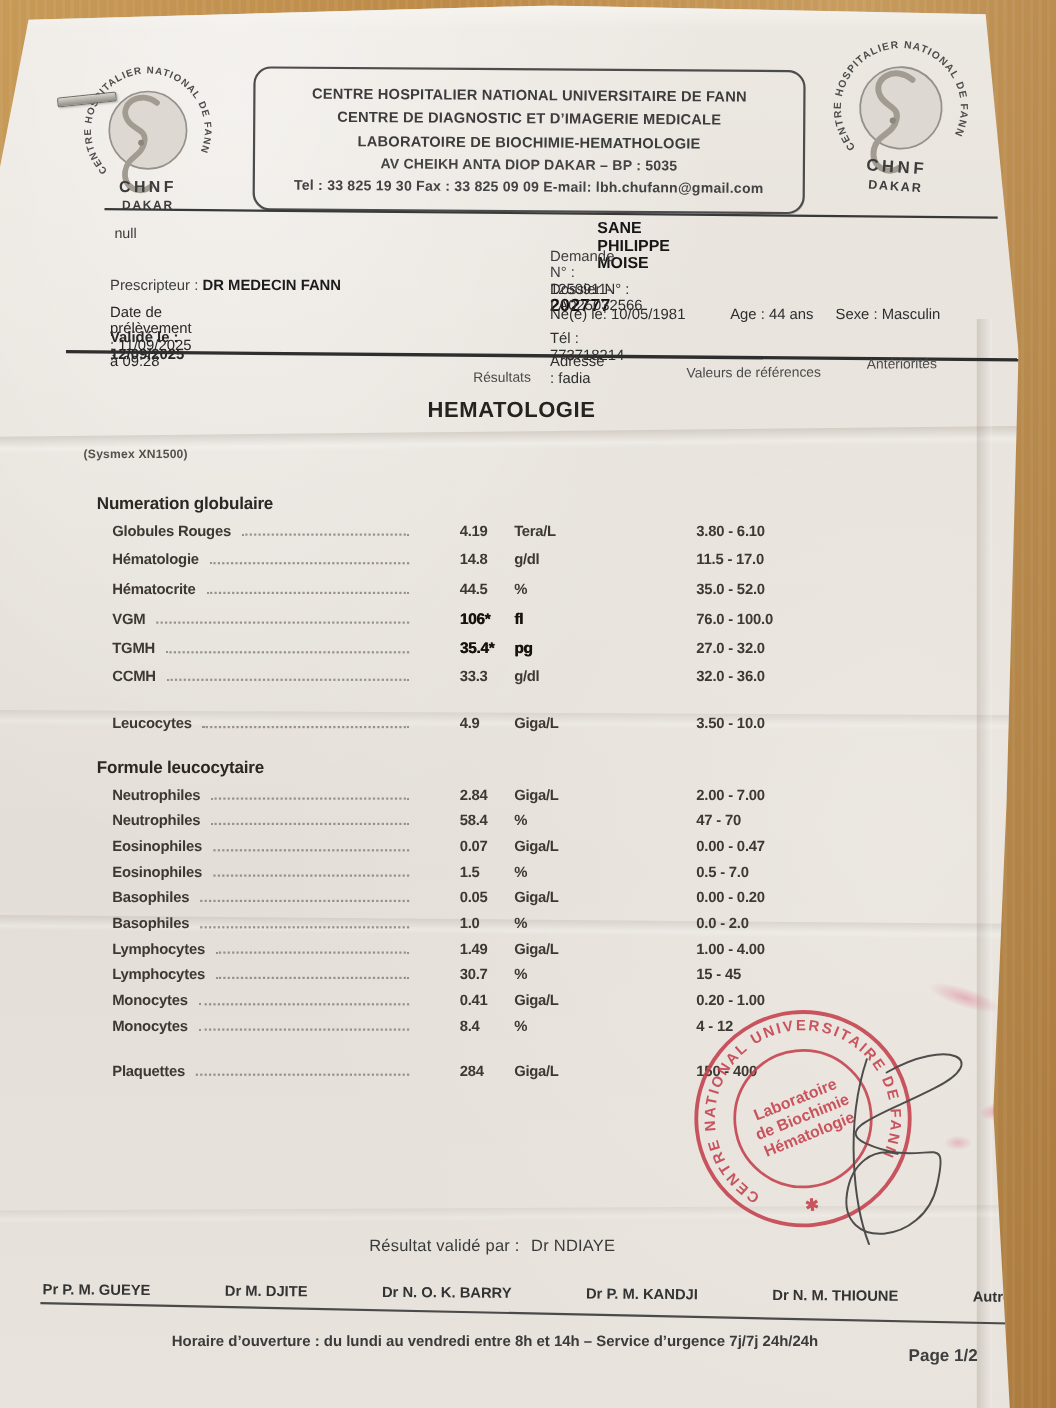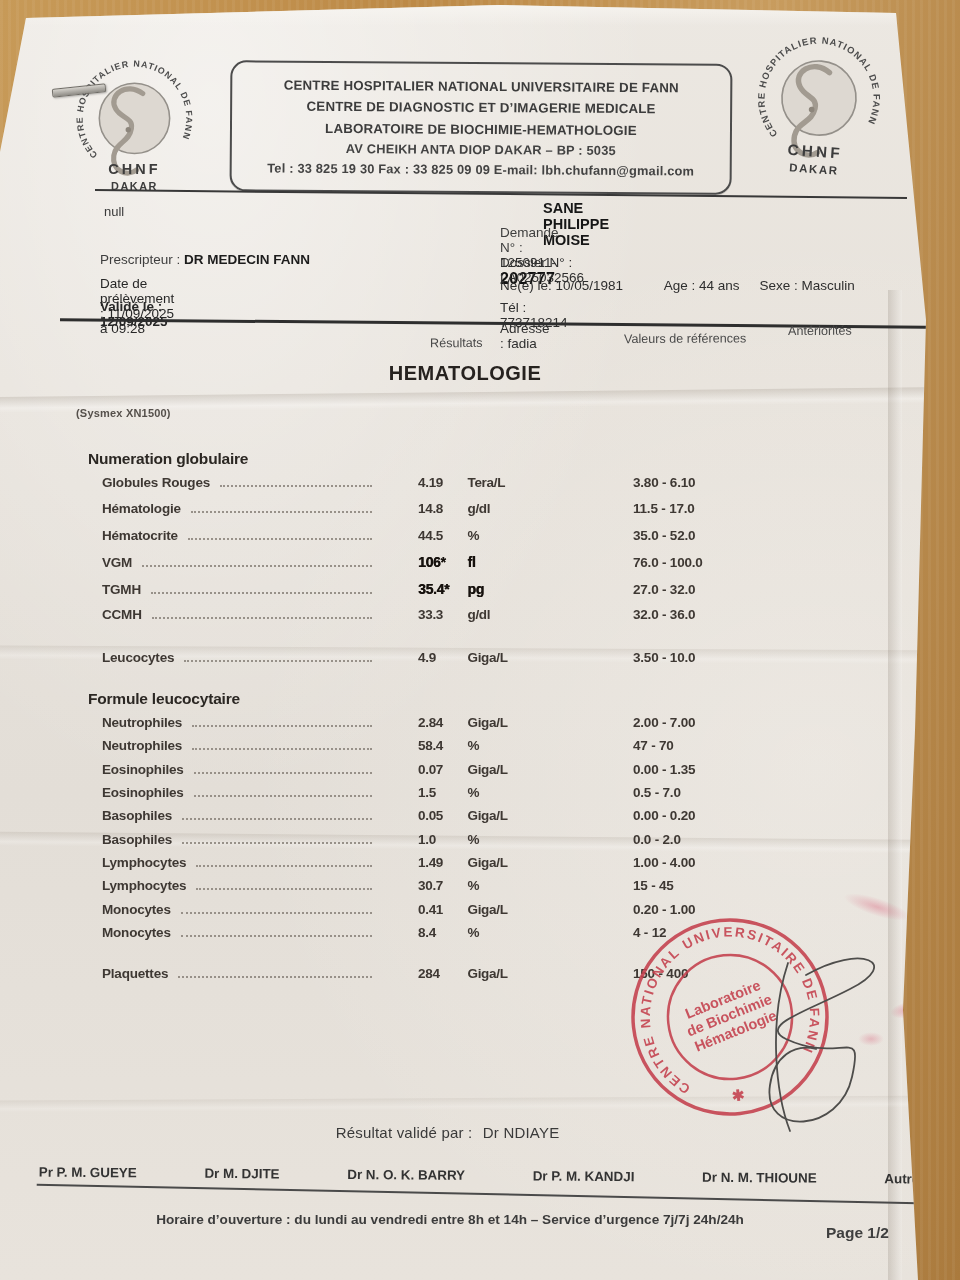--- a/index.html
+++ b/index.html
@@ -328,21 +328,21 @@
   </div>
           <div class="row">
     <span class="lbl-cell">
       <span class="lbl">Eosinophiles</span>
       <span class="leader"></span>
     </span>
     <span class="res-cell">
       <span class="val">0.07</span>
       <span class="unit">Giga/L</span>
     </span>
-    <span class="refv">0.00 - 1.35</span>
+    <span class="refv">0.00 - 0.47</span>
   </div>
           <div class="row">
     <span class="lbl-cell">
       <span class="lbl">Eosinophiles</span>
       <span class="leader"></span>
     </span>
     <span class="res-cell">
       <span class="val">1.5</span>
       <span class="unit">%</span>
     </span>

